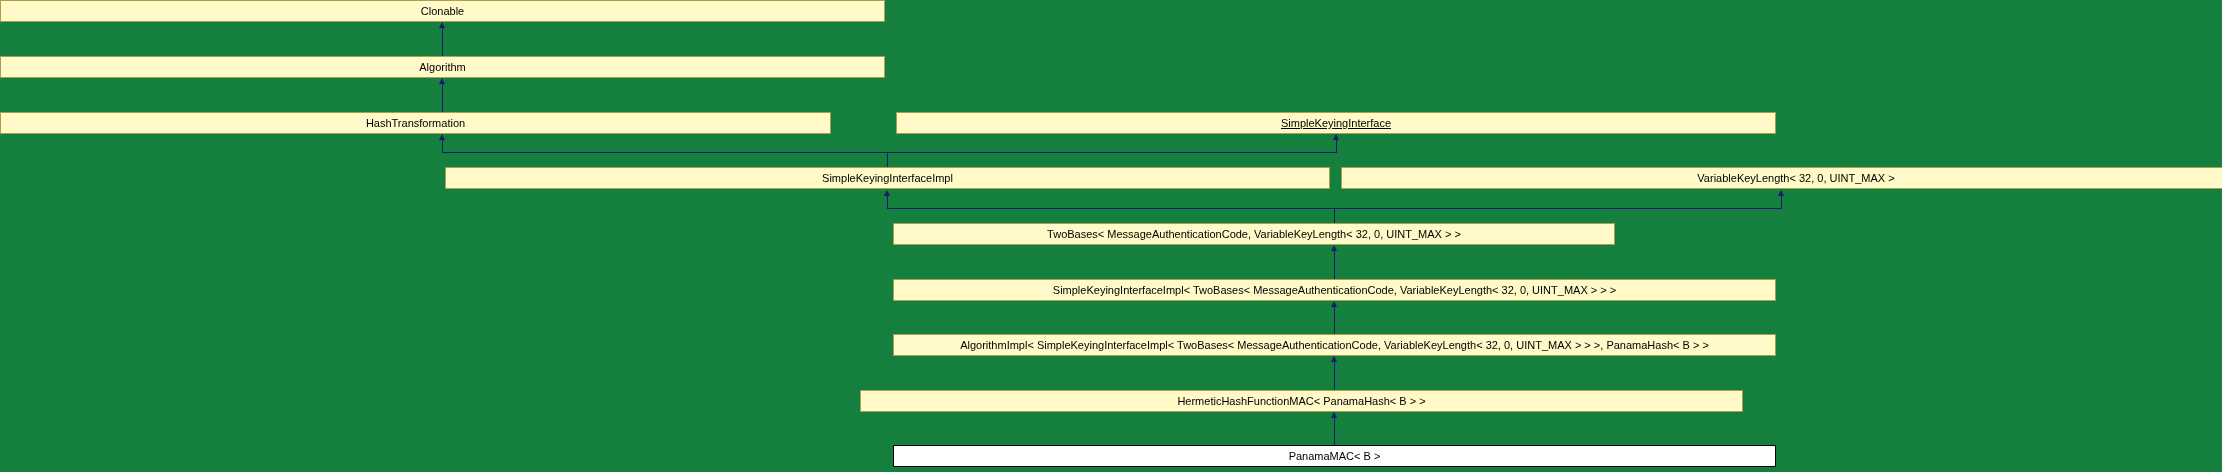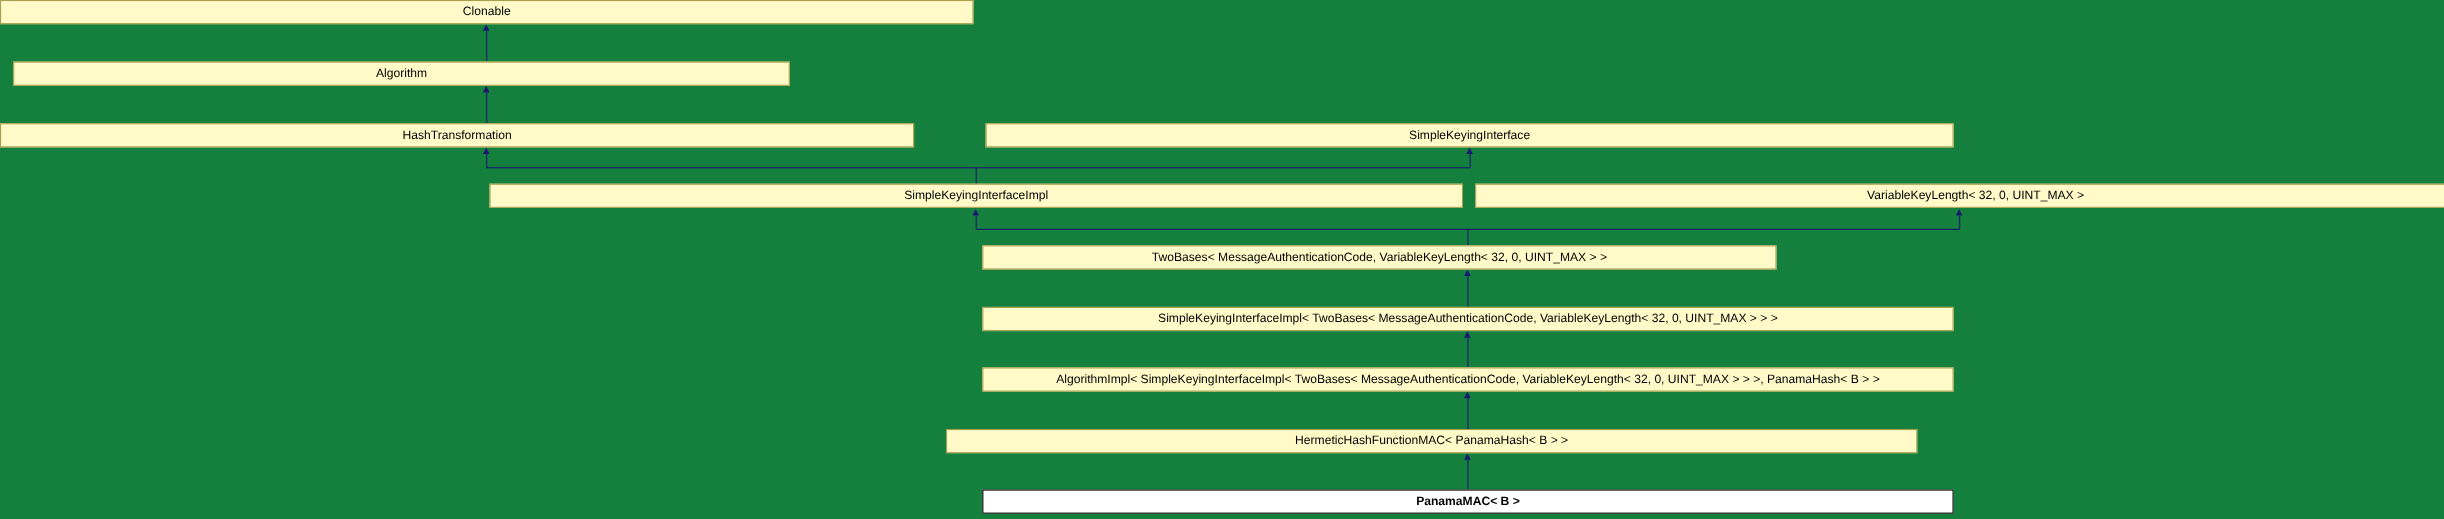--- a/index.html
+++ b/index.html
@@ -27,21 +27,20 @@
     font-size: 11px;
     color: #000000;
     white-space: nowrap;
     overflow: hidden;
     cursor: pointer;
   }
   .node.current {
     background: #ffffff;
     border: 1px solid #000000;
     cursor: default;
-    font-weight: bold;
   }
   .edge {
     position: absolute;
     background: #191970;
   }
   .edge.v { width: 1px; }
   .edge.h { height: 1px; }
   .arrowhead {
     position: absolute;
     width: 0;
@@ -87,25 +86,25 @@
   <div class="arrowhead" style="left:1331px; top:301px;"></div>
 
   <div class="edge v" style="left:1334px; top:362px; height:28px;"></div>
   <div class="arrowhead" style="left:1331px; top:356px;"></div>
 
   <div class="edge v" style="left:1334px; top:418px; height:27px;"></div>
   <div class="arrowhead" style="left:1331px; top:412px;"></div>
 
   <div class="node" style="left:0px; top:0px; width:885px;">Clonable</div>
 
-  <div class="node" style="left:12px; top:56px; width:706px;">Algorithm</div>
+  <div class="node" style="left:0px; top:56px; width:885px;">Algorithm</div>
 
   <div class="node" style="left:0px; top:112px; width:831px;">HashTransformation</div>
 
-  <div class="node" style="left:896px; top:112px; width:880px;">SimpleKeyingInterface</div>
+  <div class="node" style="left:896px; top:112px; width:880px;text-decoration:underline;">SimpleKeyingInterface</div>
 
   <div class="node" style="left:445px; top:167px; width:885px;">SimpleKeyingInterfaceImpl</div>
 
   <div class="node" style="left:1341px; top:167px; width:910px;">VariableKeyLength&lt; 32, 0, UINT_MAX &gt;</div>
 
   <div class="node" style="left:893px; top:223px; width:722px;">TwoBases&lt; MessageAuthenticationCode, VariableKeyLength&lt; 32, 0, UINT_MAX &gt; &gt;</div>
 
   <div class="node" style="left:893px; top:279px; width:883px;">SimpleKeyingInterfaceImpl&lt; TwoBases&lt; MessageAuthenticationCode, VariableKeyLength&lt; 32, 0, UINT_MAX &gt; &gt; &gt;</div>
 
   <div class="node" style="left:893px; top:334px; width:883px;">AlgorithmImpl&lt; SimpleKeyingInterfaceImpl&lt; TwoBases&lt; MessageAuthenticationCode, VariableKeyLength&lt; 32, 0, UINT_MAX &gt; &gt; &gt;, PanamaHash&lt; B &gt; &gt;</div>

